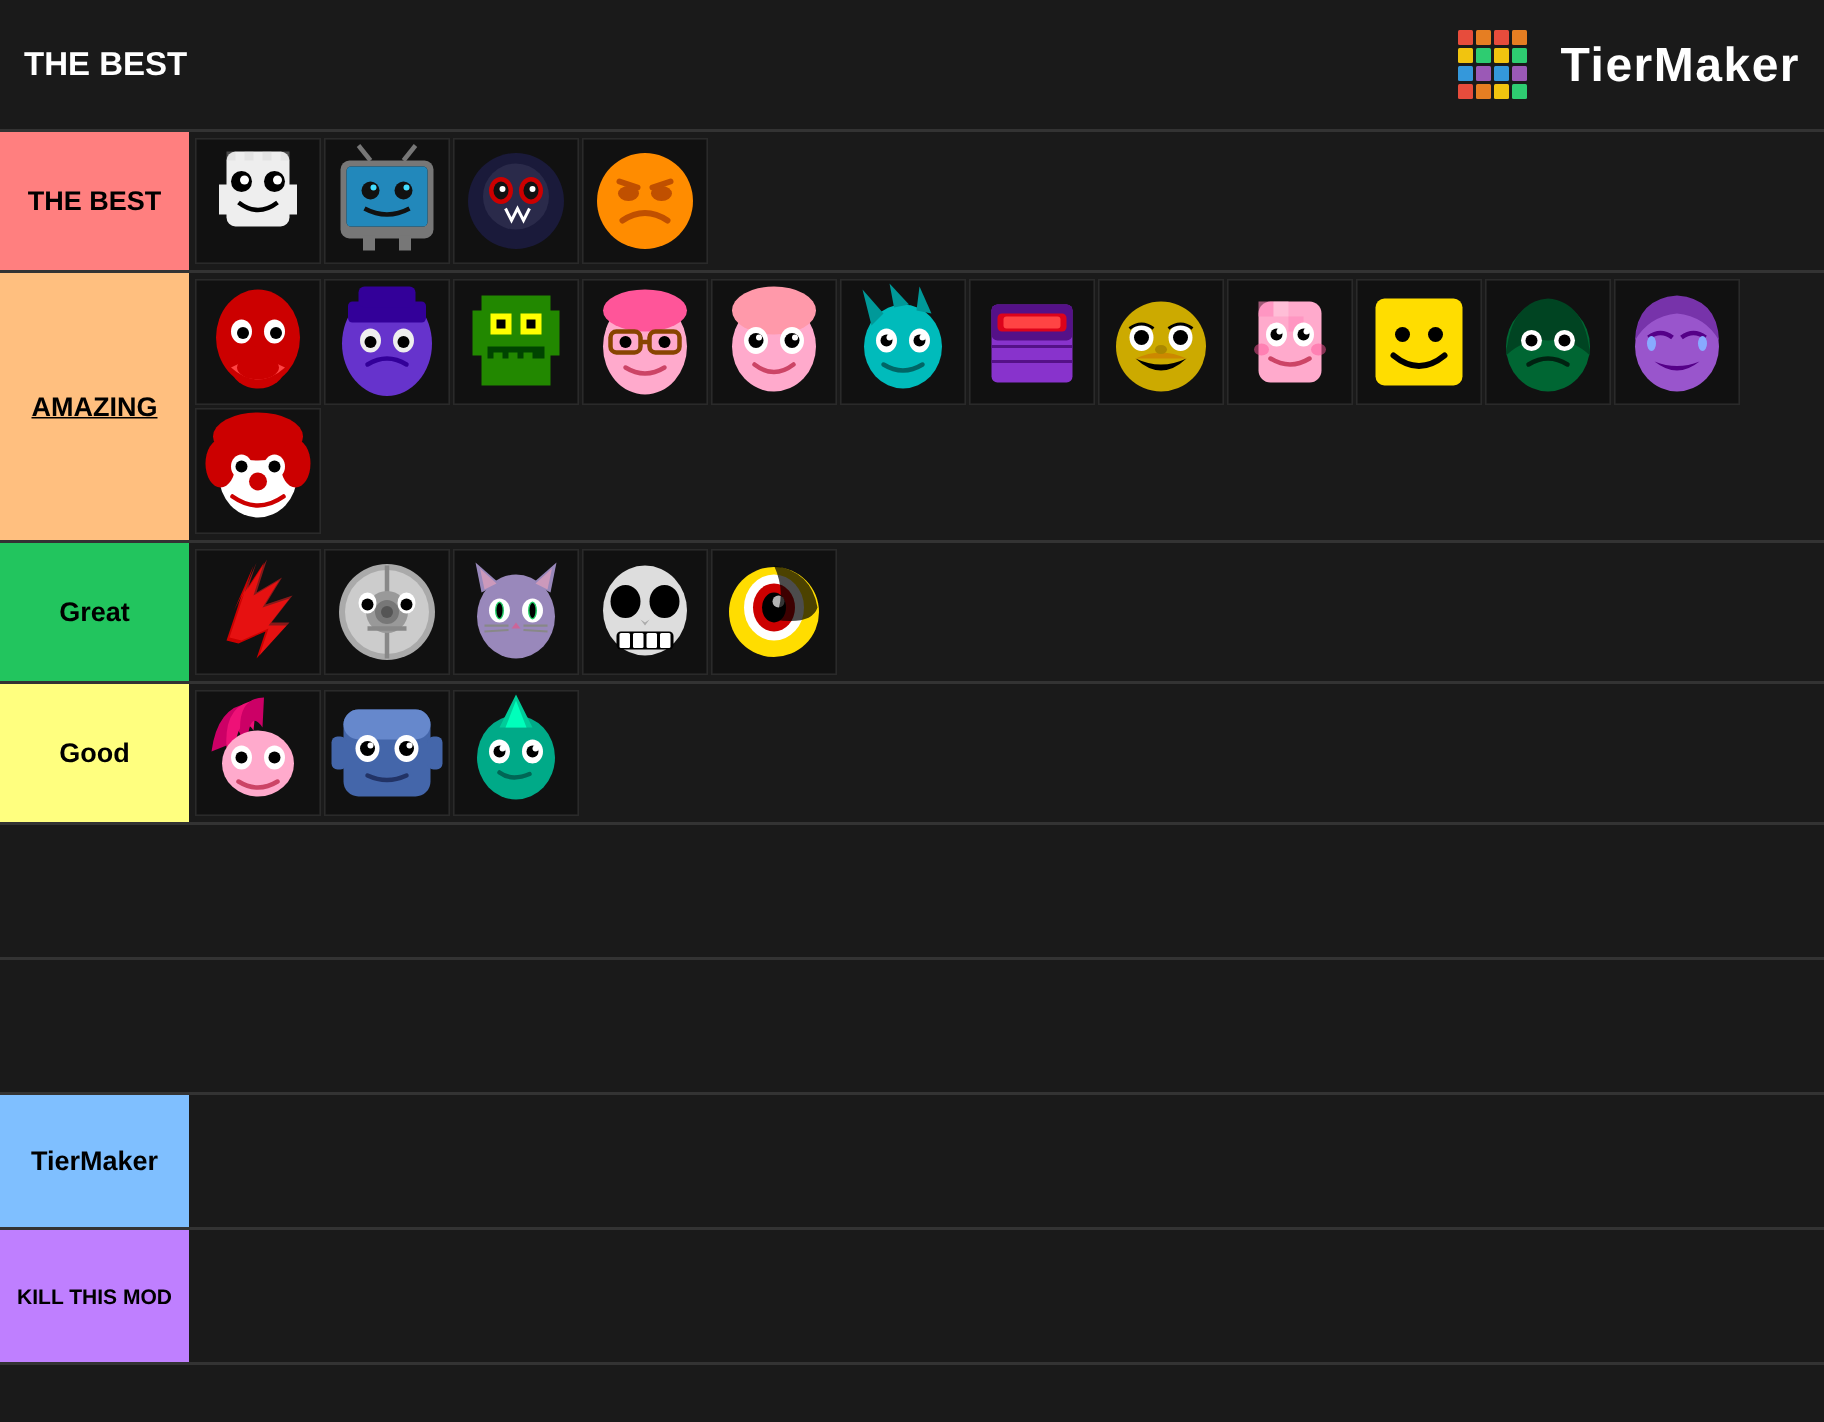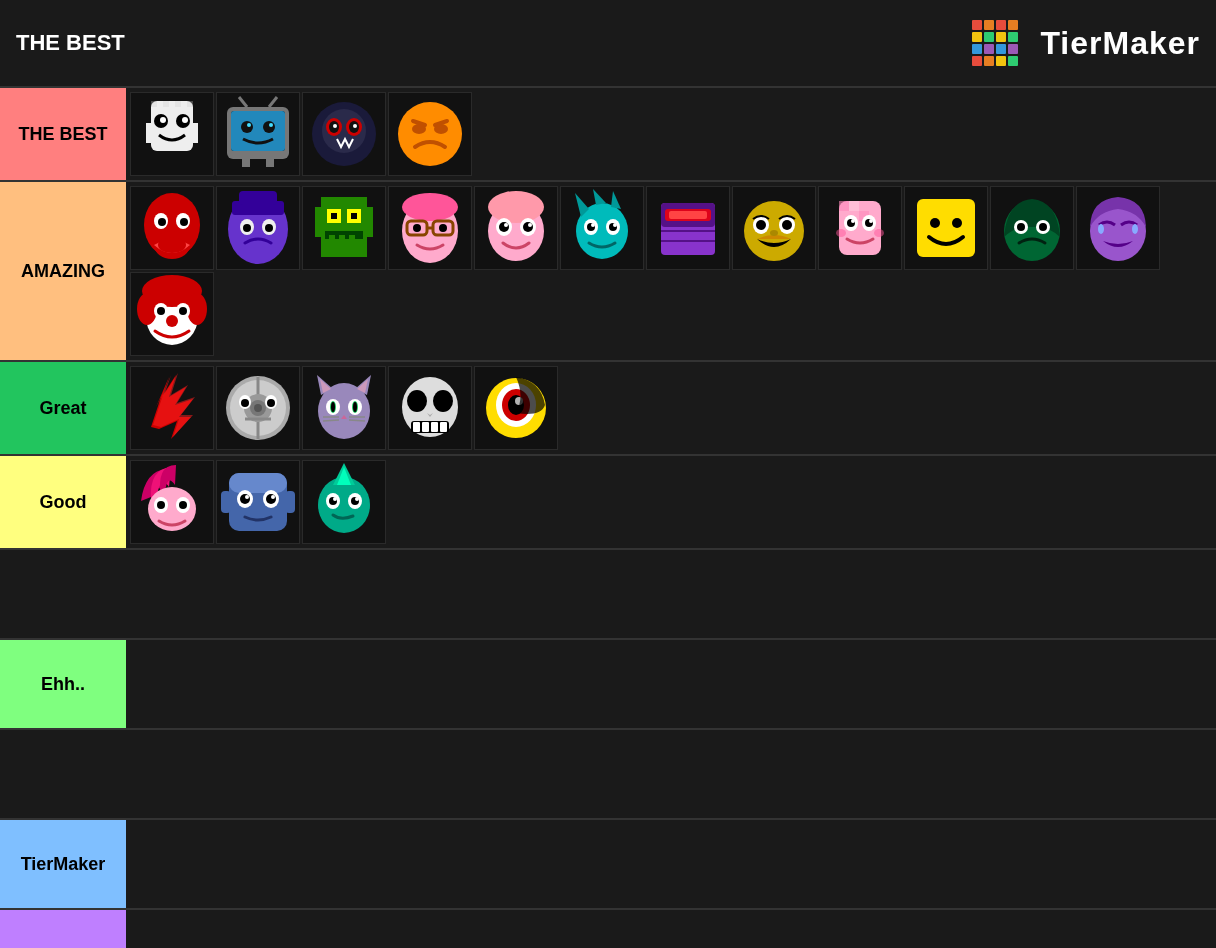--- a/index.html
+++ b/index.html
@@ -71,21 +71,21 @@
     .tiermaker-text {
       font-size: 32px;
       font-weight: 900;
       color: #fff;
       font-family: Arial Black, Arial, sans-serif;
       letter-spacing: 1px;
     }
 
     
     .row-best { background-color: #ff7f7f; }
-    .row-amazing { background-color: #ffbf7f; }
+    .row-amazing { background-color: #ffbf7f; text-decoration: underline; }
     .row-great { background-color: #22c55e; }
     .row-good { background-color: #ffff7f; text-align: right; }
     .row-ok { background-color: #bfff7f; }
     .row-ehh { background-color: #7fff7f; }
     .row-bad { background-color: #7fffff; }
     .row-terrible { background-color: #7fbfff; }
     .row-kill { background-color: #bf7fff; }
 
     
     .char-cell {
@@ -597,24 +597,20 @@
           <path d="M30 54 Q38 60 50 55" stroke="#006655" stroke-width="3" fill="none" stroke-linecap="round"></path>
         </svg>
       </div>
     </div>
   </div>
 
   <div class="tier-row">
     <div class="tier-content"></div>
   </div>
 
-  <div class="tier-row">
-    <div class="tier-label row-ehh">Ehh..</div>
-    <div class="tier-content"></div>
-  </div>
 
   <div class="tier-row">
     <div class="tier-content"></div>
   </div>
 
   <div class="tier-row">
     <div class="tier-label row-terrible">TierMaker</div>
     <div class="tier-content"></div>
   </div>
 

